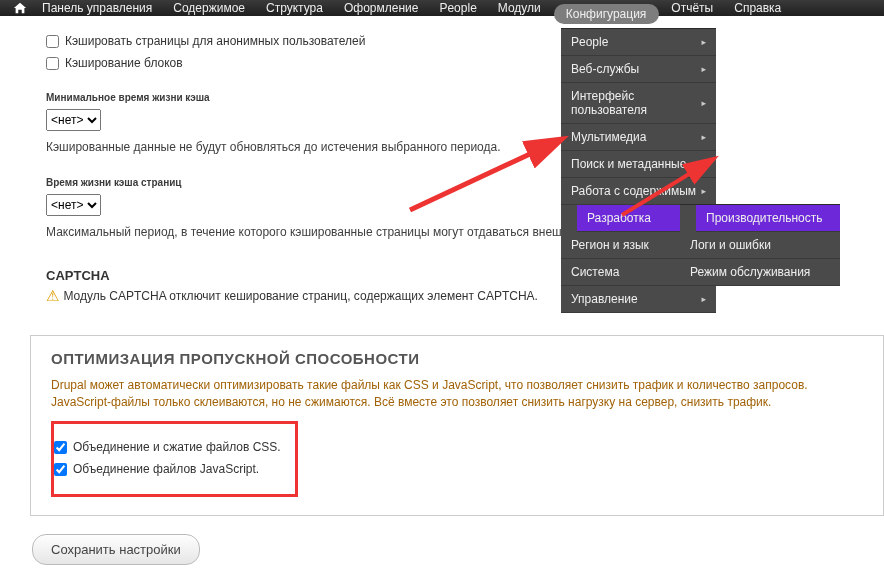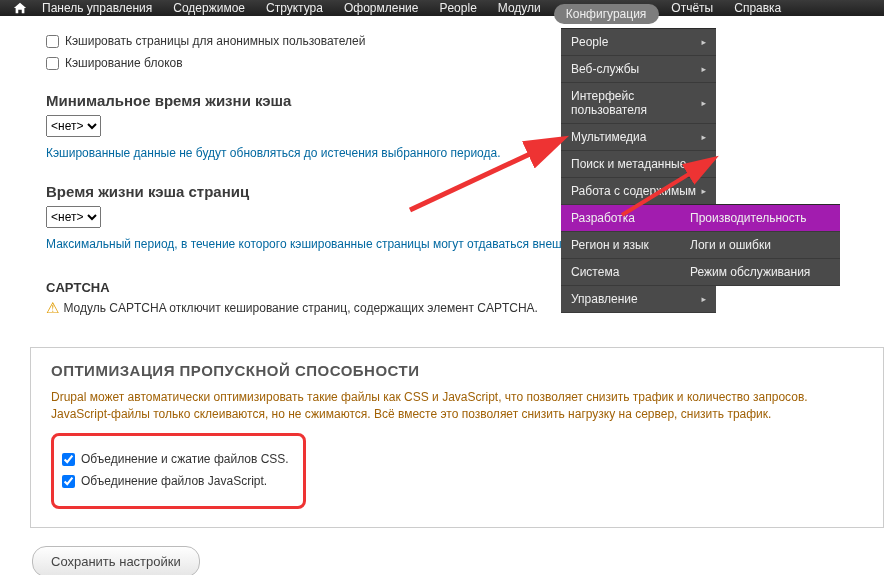--- a/index.html
+++ b/index.html
@@ -6,36 +6,36 @@
   body { font-family: "Lucida Grande", Verdana, Arial, sans-serif; font-size: 12px; color: #333; background: #fff; width: 884px; }
   
   .toolbar { background: #2d2d2d; background: linear-gradient(#3a3a3a,#1f1f1f); height: 16px; display: flex; align-items: stretch; padding-left: 8px; color: #eee; font-size: 12px; position: relative; z-index: 10; }
   .tb-home { width: 24px; display: flex; align-items: center; justify-content: center; color: #fff; }
   .tb-item { padding: 0 10px; display: flex; align-items: center; cursor: pointer; border-right: 1px solid rgba(0,0,0,0); }
   .tb-item.active { background: #7d7d7d; border-radius: 10px; margin: 4px 2px; padding: 0 12px; height: 20px; }
   
   .menu-col { position: absolute; top: 28px; background: #4a4a4a; color: #eee; font-size: 12px; width: 155px; border-top: 1px solid #2a2a2a; }
   .menu-col.c2 { width: 160px; }
   .menu-item { padding: 6px 10px; border-bottom: 1px solid #3a3a3a; display: flex; justify-content: space-between; align-items: center; cursor: pointer; line-height: 14px; }
-  .menu-item:hover, .menu-item.hl { background: #a21caf; }
+  .menu-item:hover, .menu-item.hl { background: #6d28d9; margin-left: 16px; }
   .menu-arrow { font-size: 9px; color: #ccc; }
   
   .content { padding: 10px 0 20px 46px; }
   .chk-row { margin: 8px 0; display: flex; align-items: center; gap: 6px; }
   .chk-row input { width: 13px; height: 13px; }
-  .section-label { font-weight: bold; font-size: 15px; margin-top: 22px; color: #3b3b3b; }
+  .section-label { font-weight: bold; font-size: 10px; margin-top: 22px; color: #3b3b3b; }
   select { margin-top: 6px; font-size: 12px; height: 22px; }
-  .desc { color: #0369a1; font-size: 12px; margin-top: 8px; line-height: 16px; }
+  .desc { color: #404040; font-size: 12px; margin-top: 8px; line-height: 16px; }
   .captcha-h { font-weight: bold; margin-top: 28px; font-size: 13px; }
   .captcha-row { margin-top: 4px; display: flex; align-items: center; gap: 4px; }
   .warn { color: #e09b00; font-size: 15px; }
   fieldset.opt { border: 1px solid #ccc; margin: 30px 0 18px -16px; padding: 14px 20px 18px 20px; position: relative; }
   .opt-title { font-size: 15px; font-weight: bold; color: #555; letter-spacing: 0.5px; margin-bottom: 10px; }
   .opt-desc { color: #a16207; font-size: 12px; line-height: 17px; }
-  .redbox { border: 3px solid #e33; border-radius: 8px; padding: 8px 14px 10px 8px; margin-top: 10px; display: inline-block; }
+  .redbox { border: 3px solid #e33; border-radius: 0; padding: 8px 14px 10px 0; margin-top: 10px; display: inline-block; }
   .save-btn { margin-left: -14px; background: linear-gradient(#fefefe,#e6e6e6); border: 1px solid #bbb; border-radius: 14px; padding: 7px 18px; font-size: 13px; color: #444; cursor: pointer; font-family: inherit; }
   
   .arrow-wrap { position: absolute; left: 400px; top: 120px; pointer-events: none; z-index: 5; }
   .branch-arrow { position:absolute; left:612px; top:145px; pointer-events:none; z-index:5; }
 </style>
 </head>
 <body>
 
 <div class="toolbar">
   <div class="tb-home">

